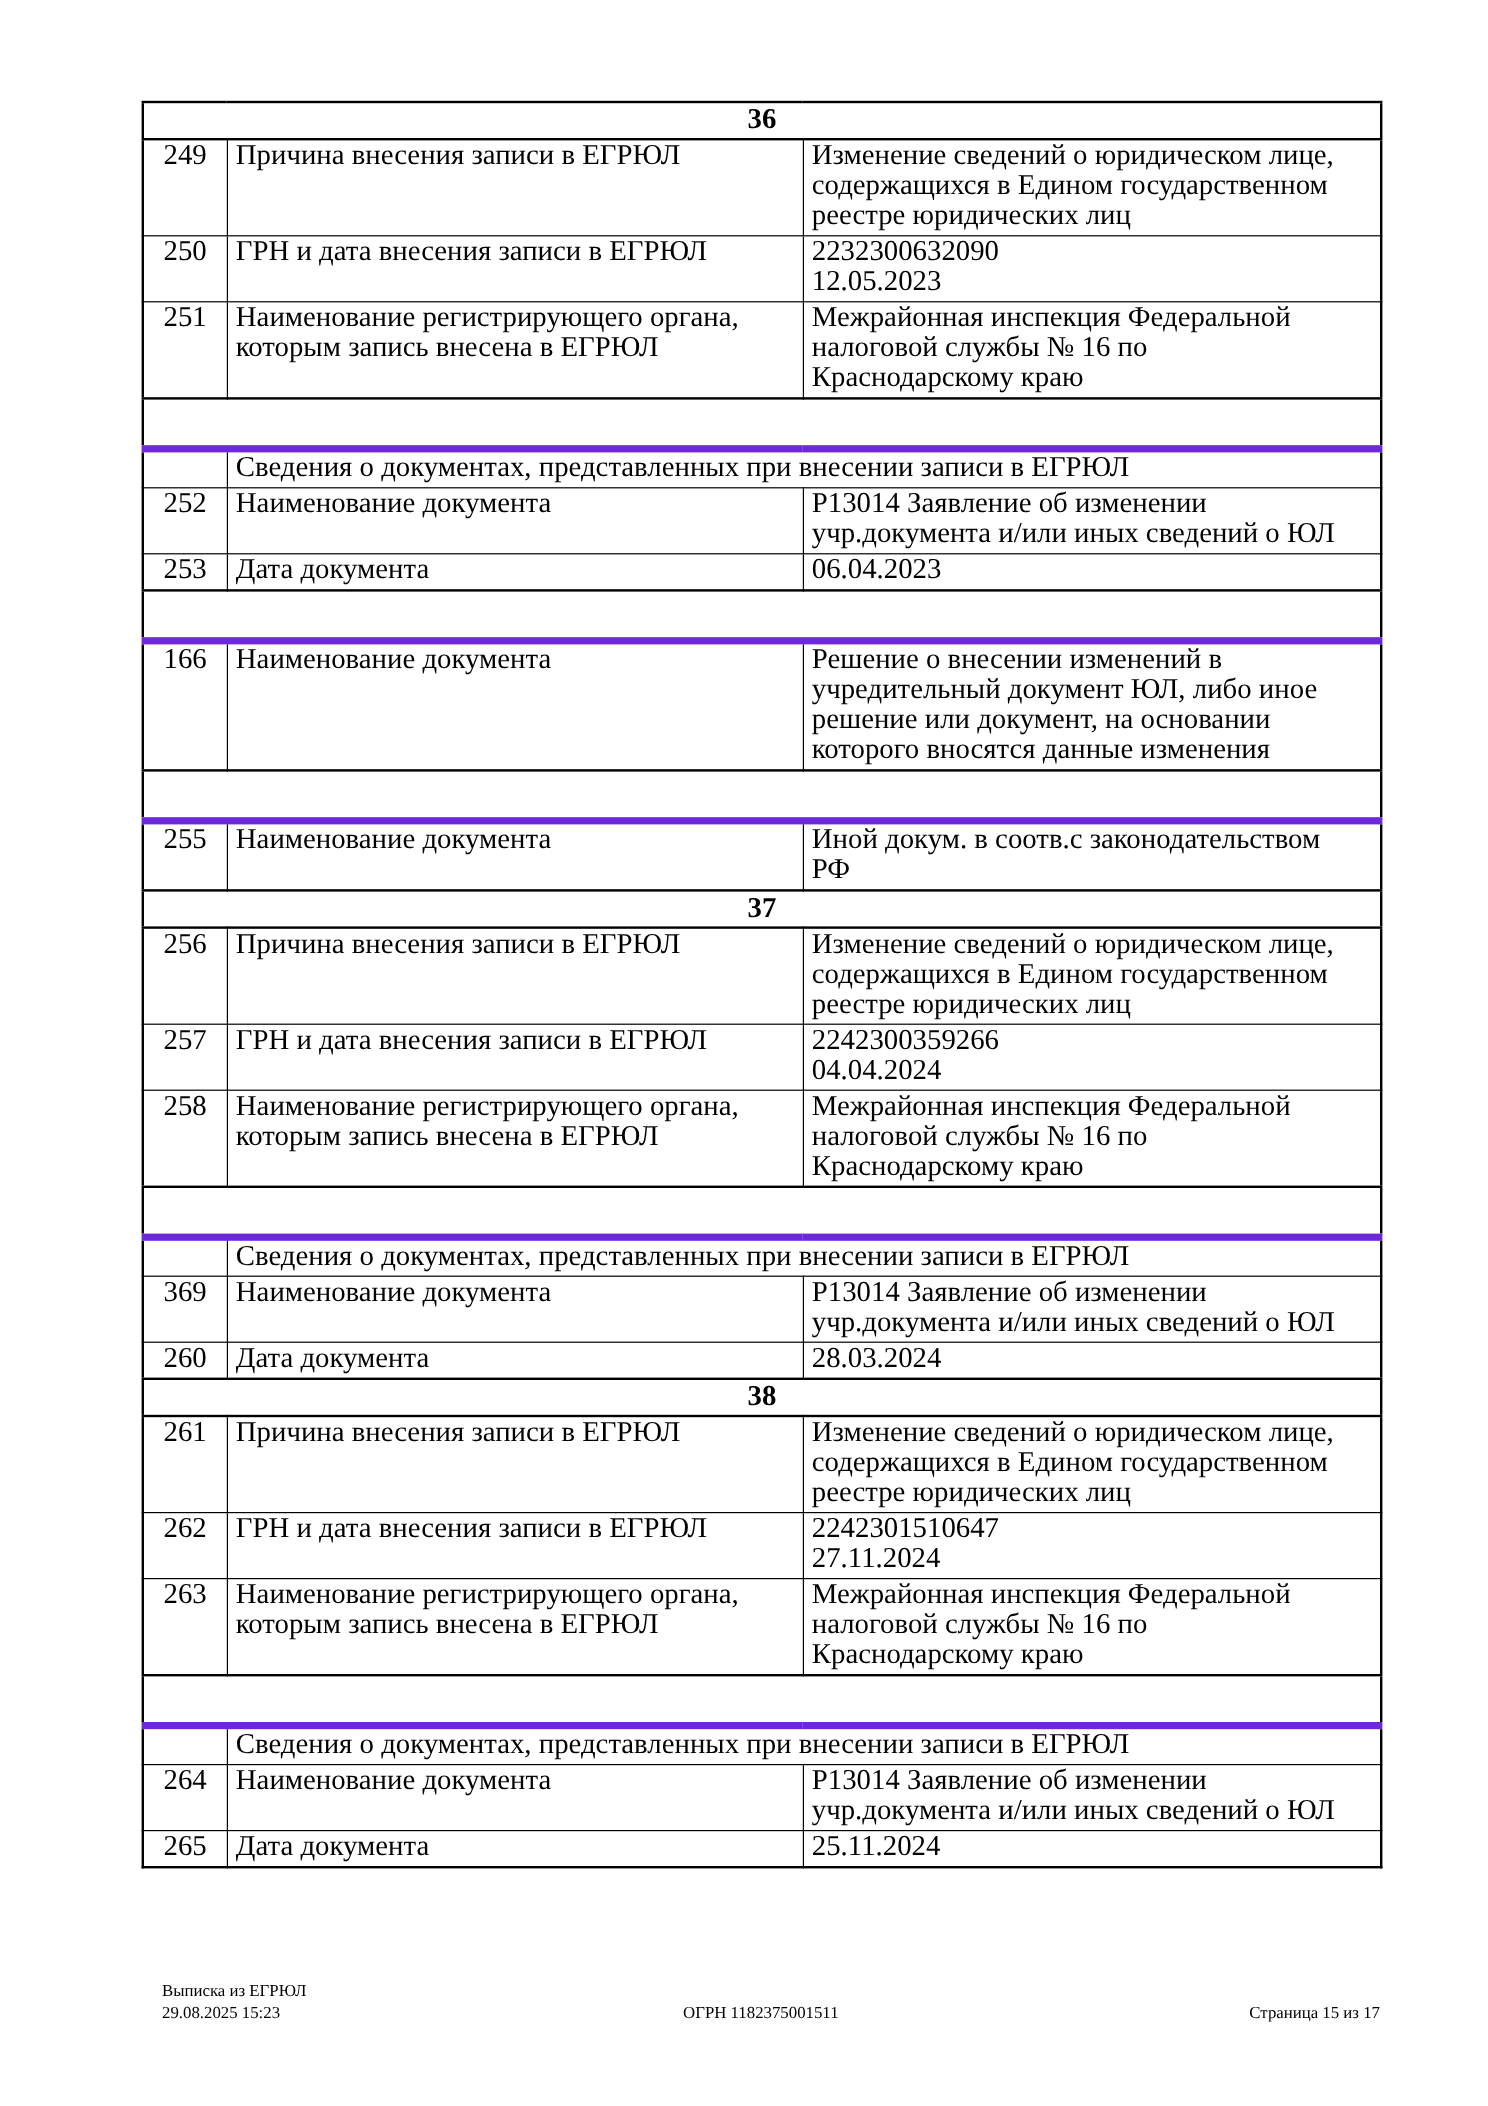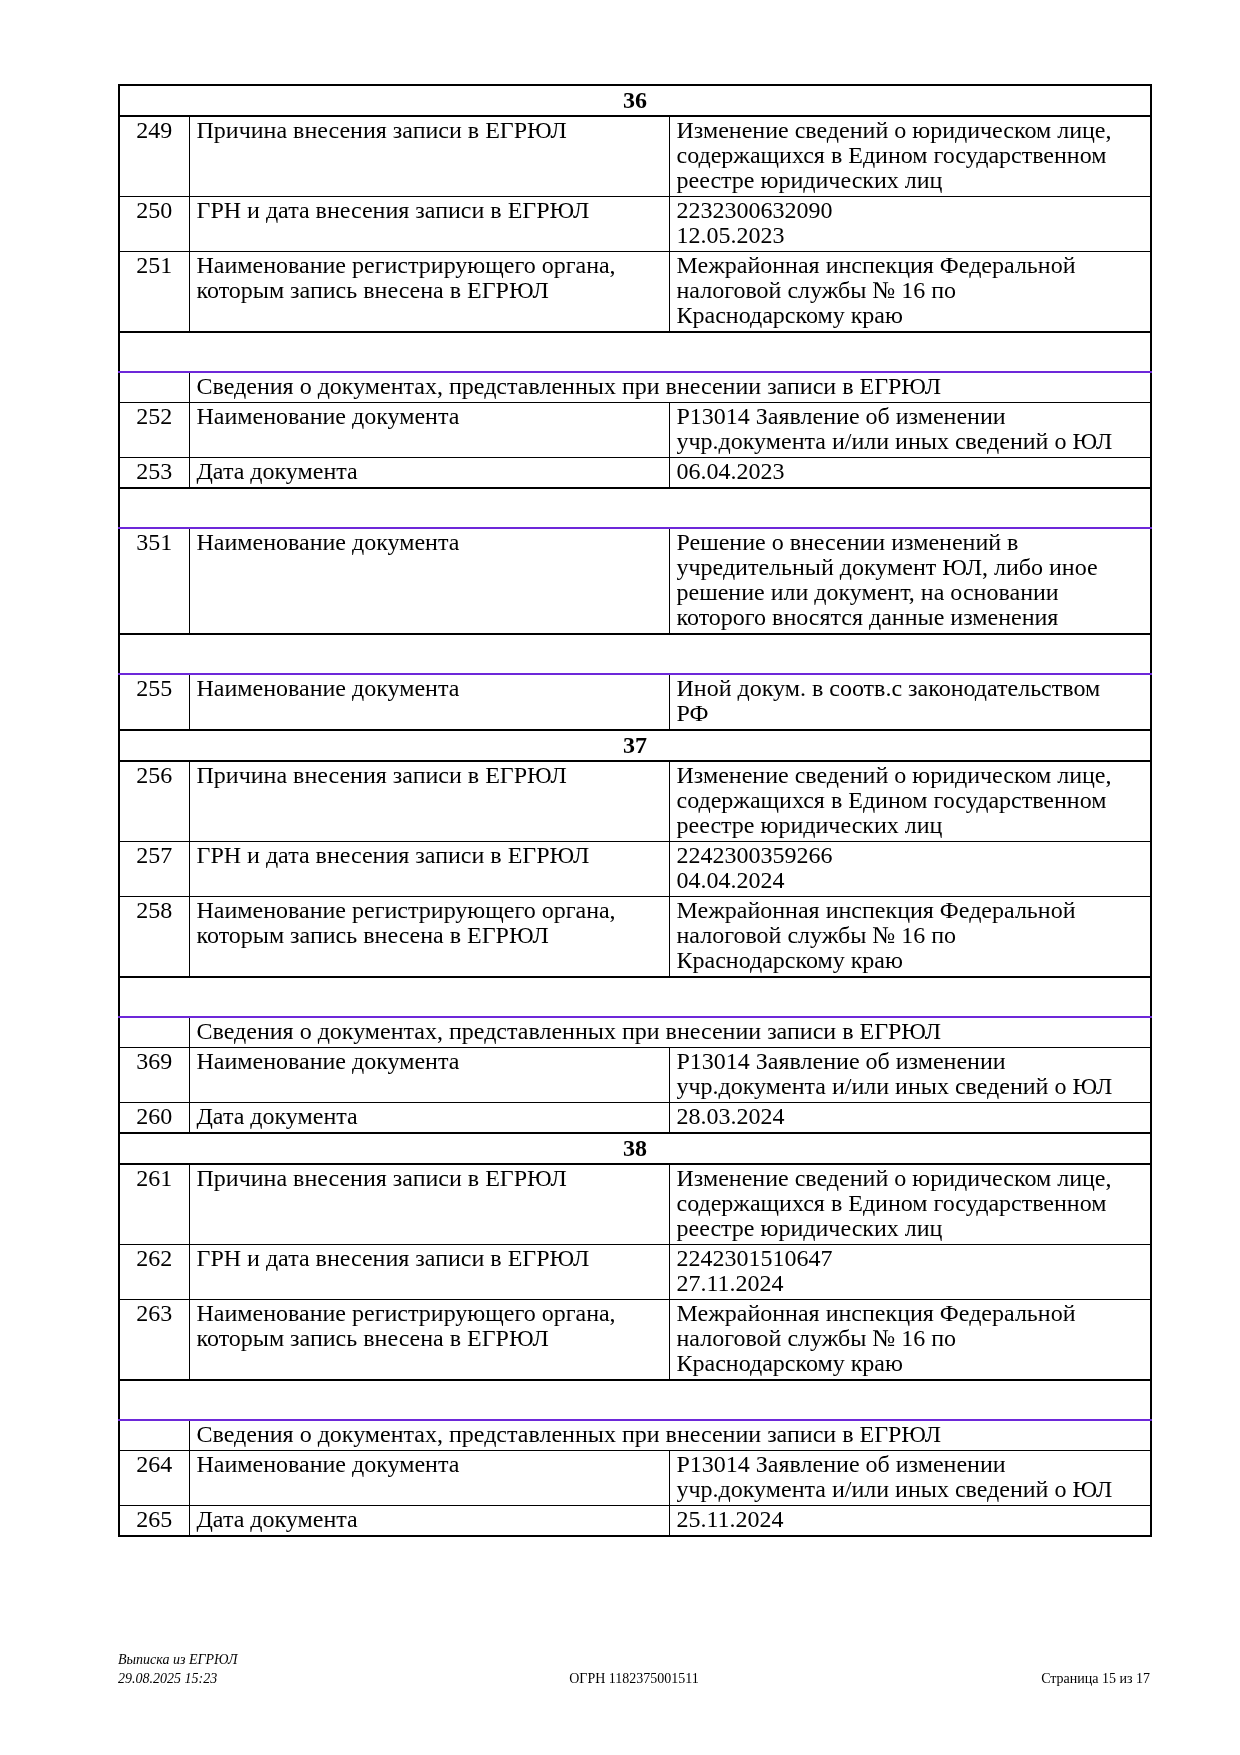--- a/index.html
+++ b/index.html
@@ -40,42 +40,41 @@
     padding: 2px;
     border-top: 2px solid #000;
     border-bottom: 2px solid #000;
   }
   .doc-table tr.spacer-row td {
     height: 38px;
     border-top: 2px solid #000;
     padding: 0;
   }
   .doc-table tr.after-spacer td {
-    border-top: 2px solid #6d28d9;
+    border-top: 6px solid #6d28d9;
     margin-left: 33px;
   }
   .doc-table td.num-cell {
     text-align: center;
     padding-left: 2px;
     padding-right: 2px;
   }
   .footer {
     position: absolute;
     left: 0;
     top: 1650px;
     width: 1240px;
     font-size: 14px;
     line-height: 19px;
   }
   .footer-left {
     position: absolute;
-    left: 118px;
+    left: 135px;
     top: 0;
     white-space: nowrap;
-    font-style: italic;
   }
   .footer-center {
     position: absolute;
     left: 118px;
     top: 19px;
     width: 1032px;
     text-align: center;
   }
   .footer-right {
     position: absolute;
@@ -153,21 +152,21 @@
           <div>Дата документа</div>
         </td>
         <td>
           <div>06.04.2023</div>
         </td>
       </tr>
       <tr class="spacer-row">
         <td colspan="3"></td>
       </tr>
       <tr class="after-spacer">
-        <td class="num-cell">351</td>
+        <td class="num-cell">166</td>
         <td>
           <div>Наименование документа</div>
         </td>
         <td>
           <div>Решение о внесении изменений в</div>
           <div>учредительный документ ЮЛ, либо иное</div>
           <div>решение или документ, на основании</div>
           <div>которого вносятся данные изменения</div>
         </td>
       </tr>

